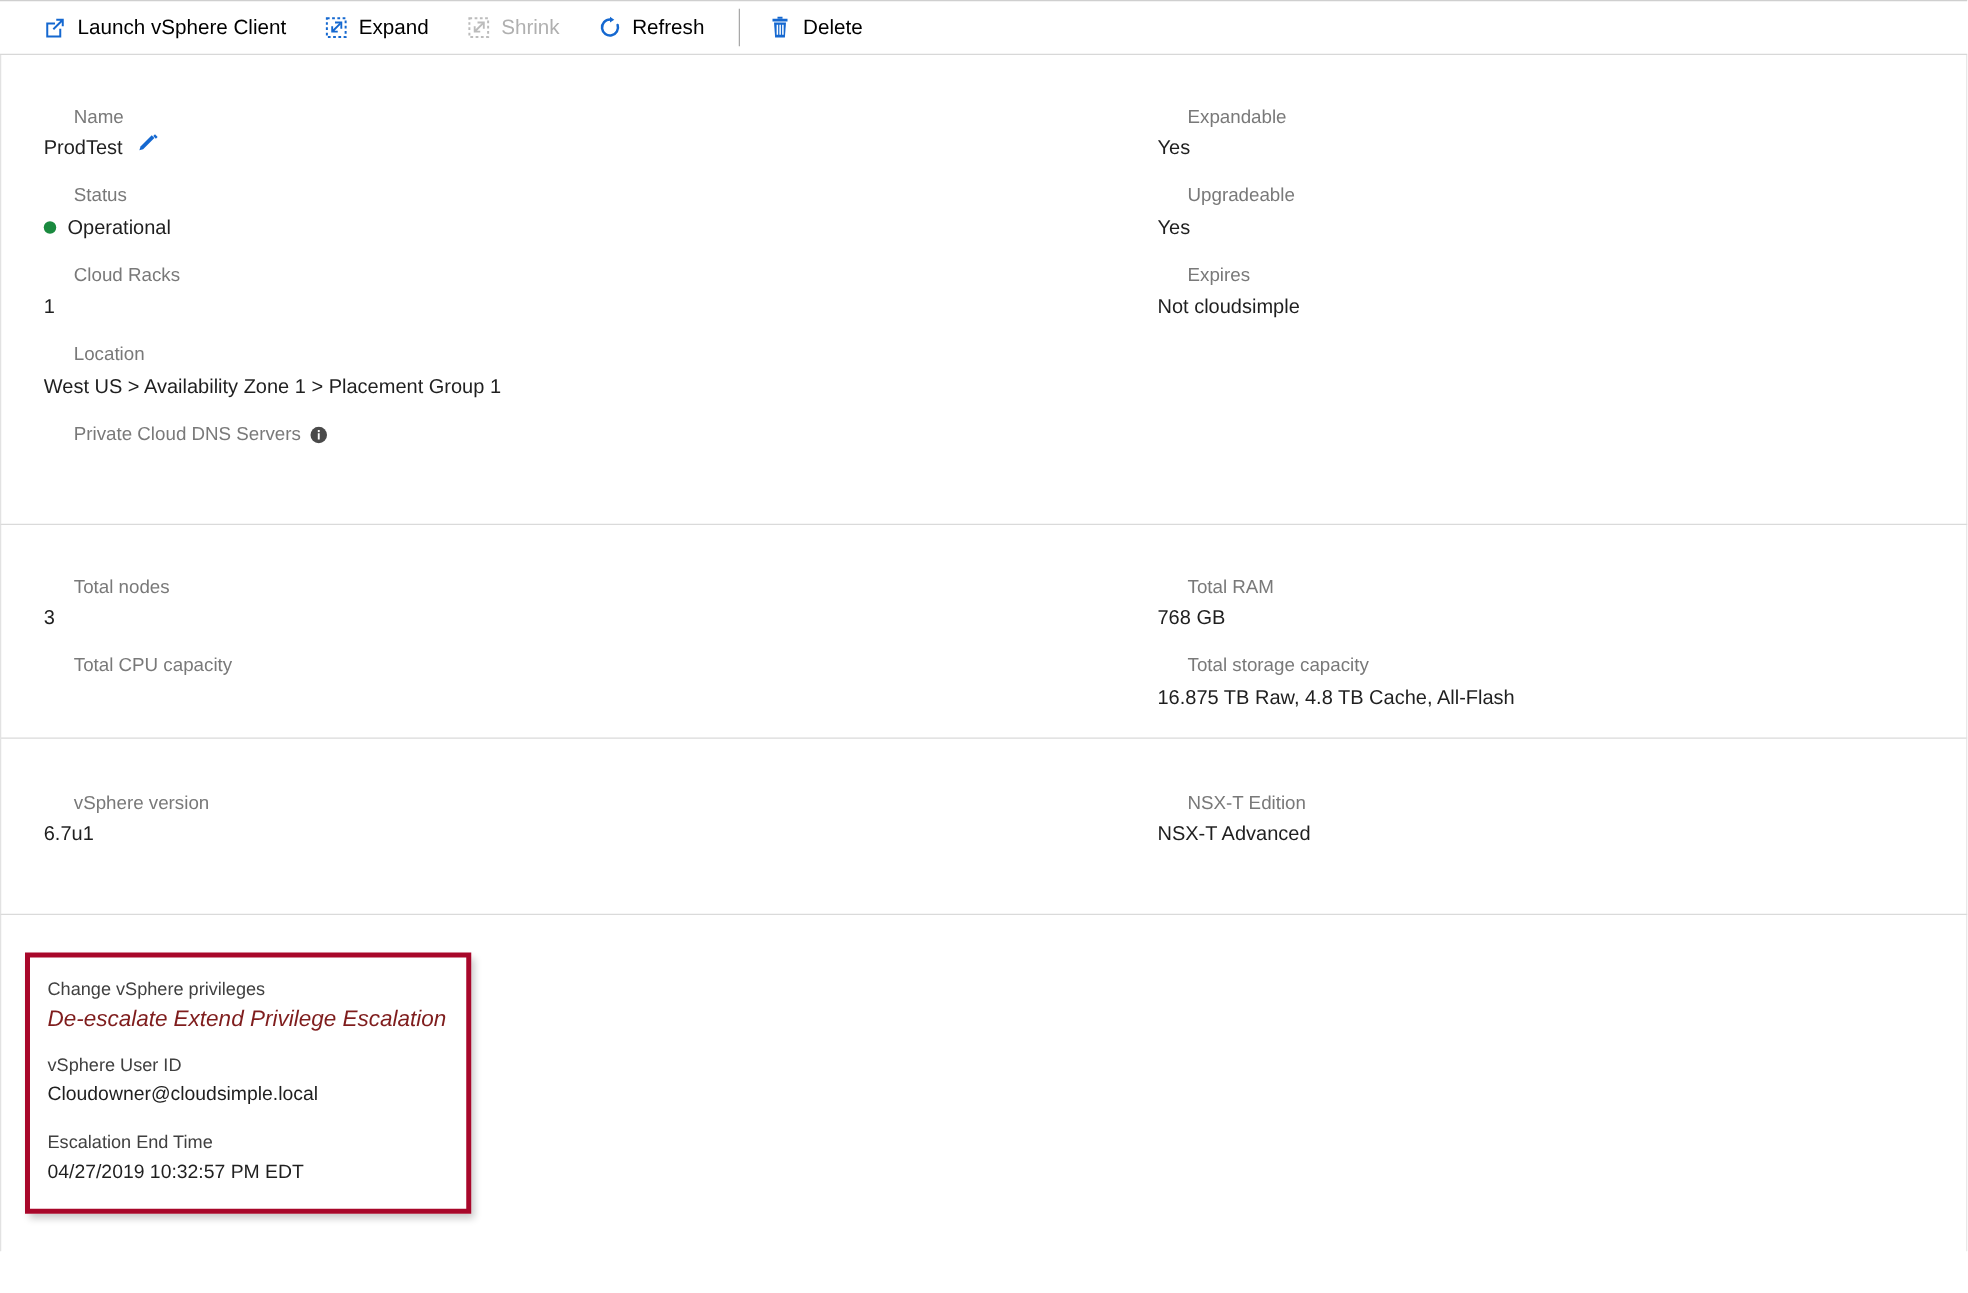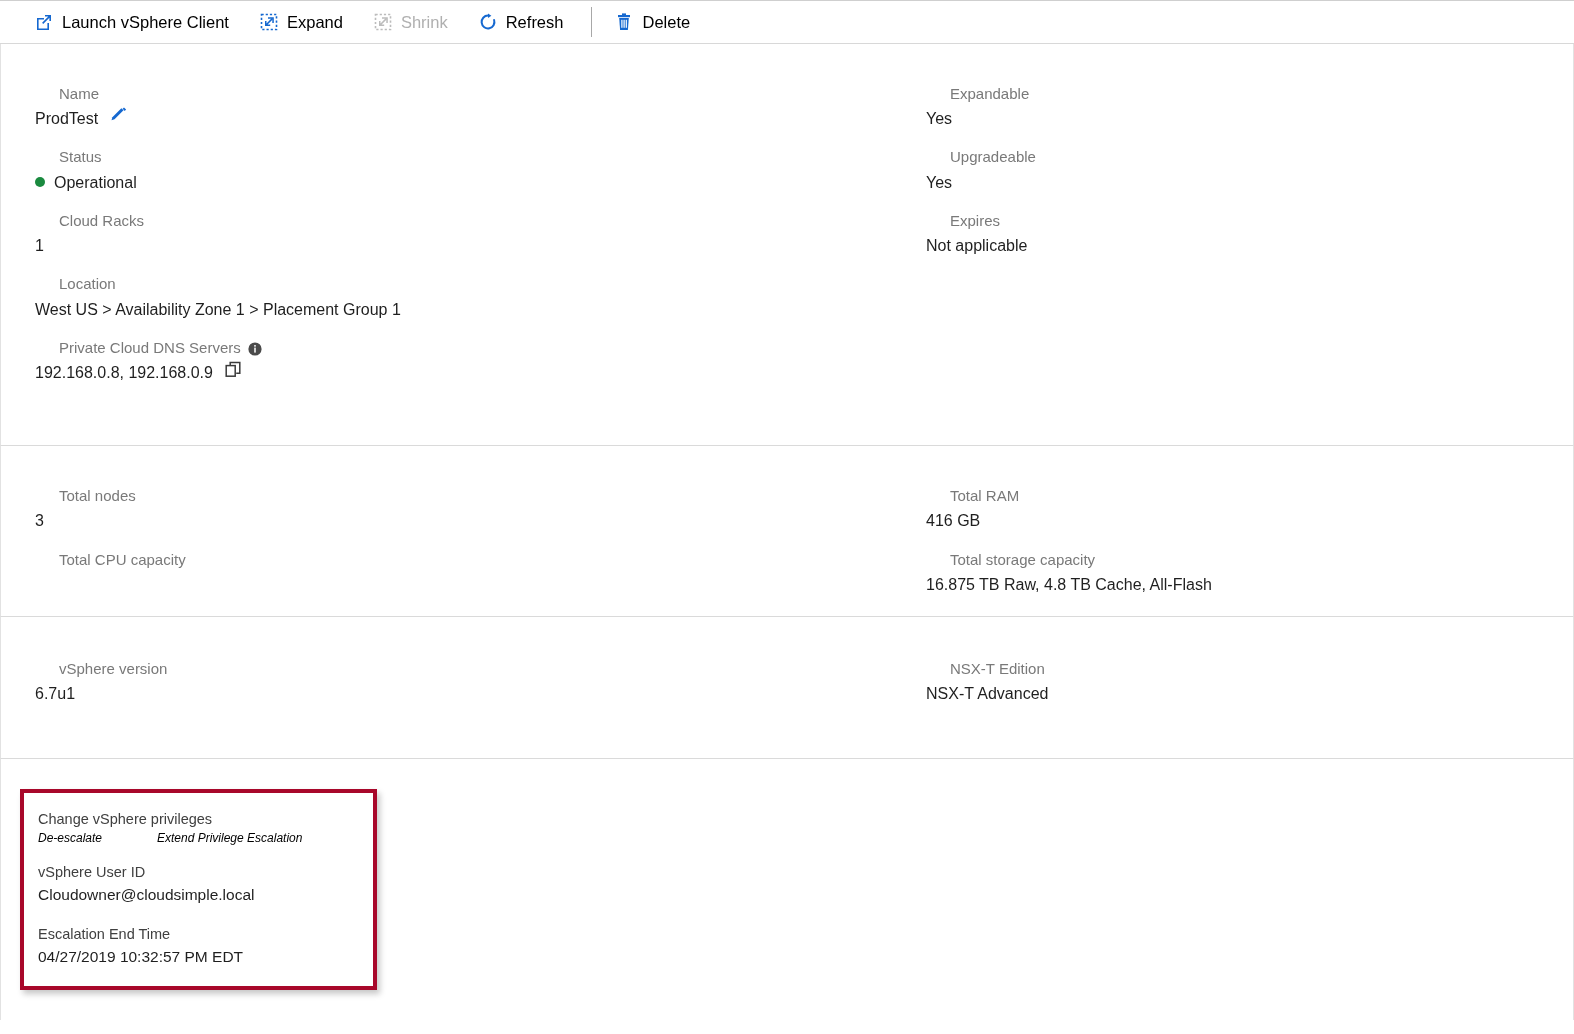--- a/index.html
+++ b/index.html
@@ -106,23 +106,23 @@
     padding: 16px 16px 18px 14px;
     box-shadow: 3px 4px 6px rgba(0,0,0,0.22);
     background: #ffffff;
   }
   .links-row {
     display: flex;
     gap: 0;
     margin-top: 2px;
   }
   .lnk {
-    color: #000000;
+    color: #7f1d1d;
     font-style: italic;
-    font-size: 12px;
+    font-size: 18px;
     text-decoration: none;
     cursor: pointer;
     white-space: nowrap;
   }
   .lnk.first { width: 119px; }
   .blk { margin-bottom: 17px; }
   .blk:last-child { margin-bottom: 0; }
   .blk-label { font-size: 14.5px; color: #404040; line-height: 1.4; }
   .blk-value { font-size: 15.5px; color: #1f1f1f; line-height: 1.45; margin-top: 2px; }
 </style>
@@ -231,66 +231,57 @@
         <div class="field-label">
           <span>Private Cloud DNS Servers</span>
           <span class="info-icon">
             <svg viewBox="0 0 14 14" width="14" height="14">
               <circle cx="7" cy="7" r="6.6" fill="#4a4a4a"></circle>
               <rect x="6.25" y="5.6" width="1.5" height="5" fill="#ffffff"></rect>
               <rect x="6.25" y="3" width="1.5" height="1.7" fill="#ffffff"></rect>
             </svg>
           </span>
         </div>
-        <div class="field-value">
-          <span>192.168.0.8, 192.168.0.9</span>
-          <span class="copy-icon">
-            <svg viewBox="0 0 17 17" width="17" height="17">
-              <rect x="1.2" y="4.6" width="9" height="10.6" fill="none" stroke="#3a3a3a" stroke-width="1.5"></rect>
-              <path d="M5.2 4.1 V1.6 h9.6 v10.6 h-3.6" fill="none" stroke="#3a3a3a" stroke-width="1.5"></path>
-            </svg>
-          </span>
-        </div>
       </div>
 
 
     </div>
 
     <div class="col-right">
       <div class="field tight">
         <div class="field-label">Expandable</div>
         <div class="field-value">Yes</div>
       </div>
       <div class="field tight">
         <div class="field-label">Upgradeable</div>
         <div class="field-value">Yes</div>
       </div>
       <div class="field">
         <div class="field-label">Expires</div>
-        <div class="field-value">Not applicable</div>
+        <div class="field-value">Not cloudsimple</div>
       </div>
     </div>
   </div>
 </div>
 
 <div class="section stats">
   <div class="cols">
     <div class="col-left">
       <div class="field tight">
         <div class="field-label">Total nodes</div>
         <div class="field-value">3</div>
       </div>
       <div class="field">
         <div class="field-label">Total CPU capacity</div>
       </div>
     </div>
     <div class="col-right">
       <div class="field tight">
         <div class="field-label">Total RAM</div>
-        <div class="field-value">416 GB</div>
+        <div class="field-value">768 GB</div>
       </div>
       <div class="field">
         <div class="field-label">Total storage capacity</div>
         <div class="field-value">16.875 TB Raw, 4.8 TB Cache, All-Flash</div>
       </div>
     </div>
   </div>
 </div>
 
 <div class="section versions">

